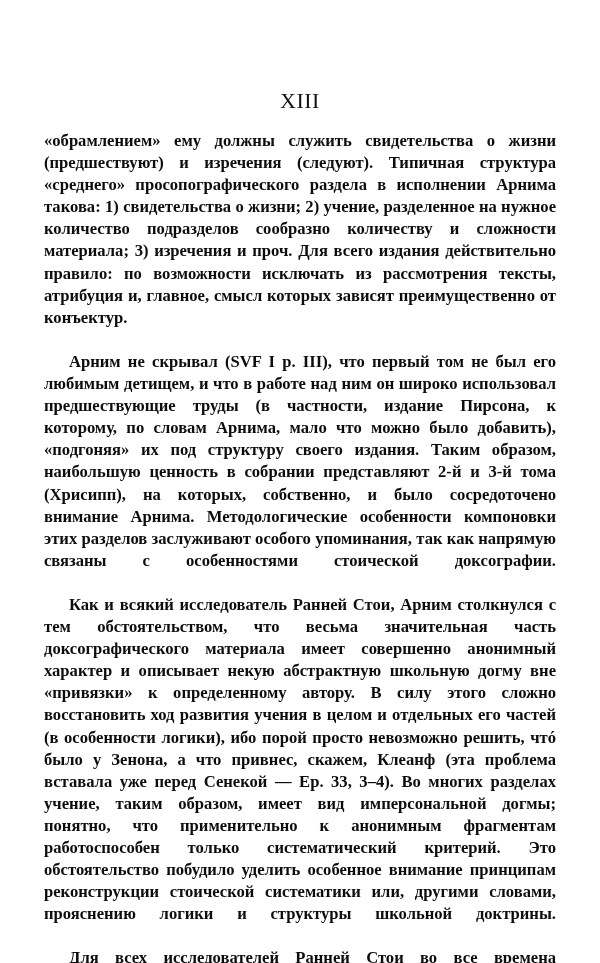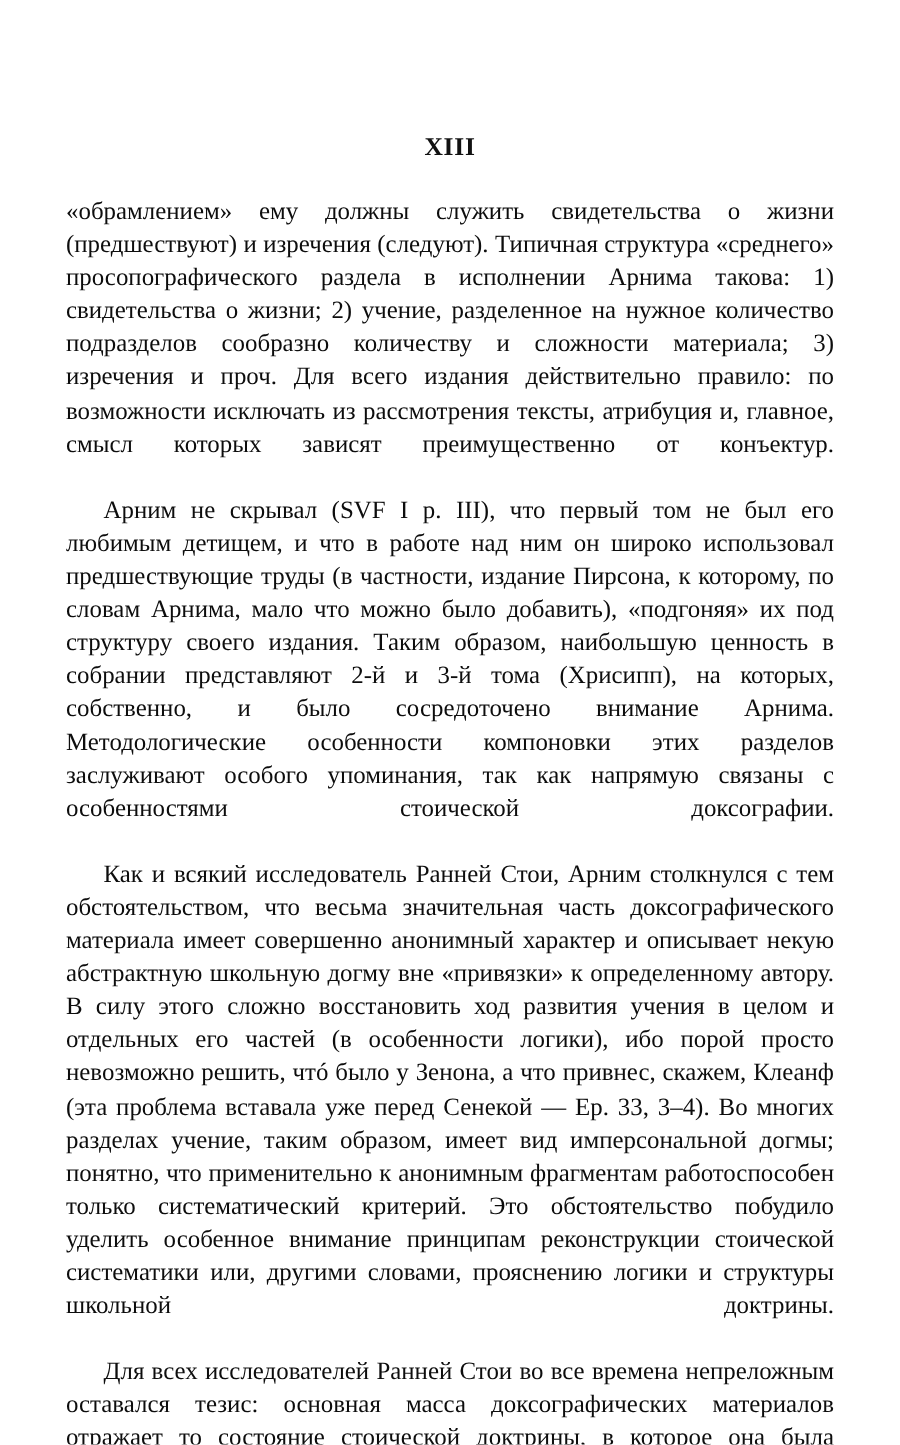--- a/index.html
+++ b/index.html
@@ -20,39 +20,39 @@
     height: 963px;
     background: #ffffff;
     box-sizing: border-box;
   }
   .page-header {
     position: absolute;
     left: 44px;
     top: 88px;
     width: 512px;
     text-align: center;
-    font-size: 17px;
-    font-weight: 700;
+    font-size: 22px;
+    font-weight: 400;
     letter-spacing: 0.5px;
     color: #111111;
   }
   .text-column {
     position: absolute;
     left: 44px;
     top: 130px;
     width: 512px;
   }
   p.para {
     margin: 0;
     font-size: 16.6px;
     line-height: 22.1px;
     text-align: justify;
     text-justify: inter-word;
     text-indent: 25px;
-    font-weight: 400;
+    font-weight: 700;
     color: #0d0d0d;
     -webkit-font-smoothing: none;
     hyphens: none;
   }
   p.para.no-indent {
     text-indent: 0;
   }
   
   p.para::after {
     content: "";

